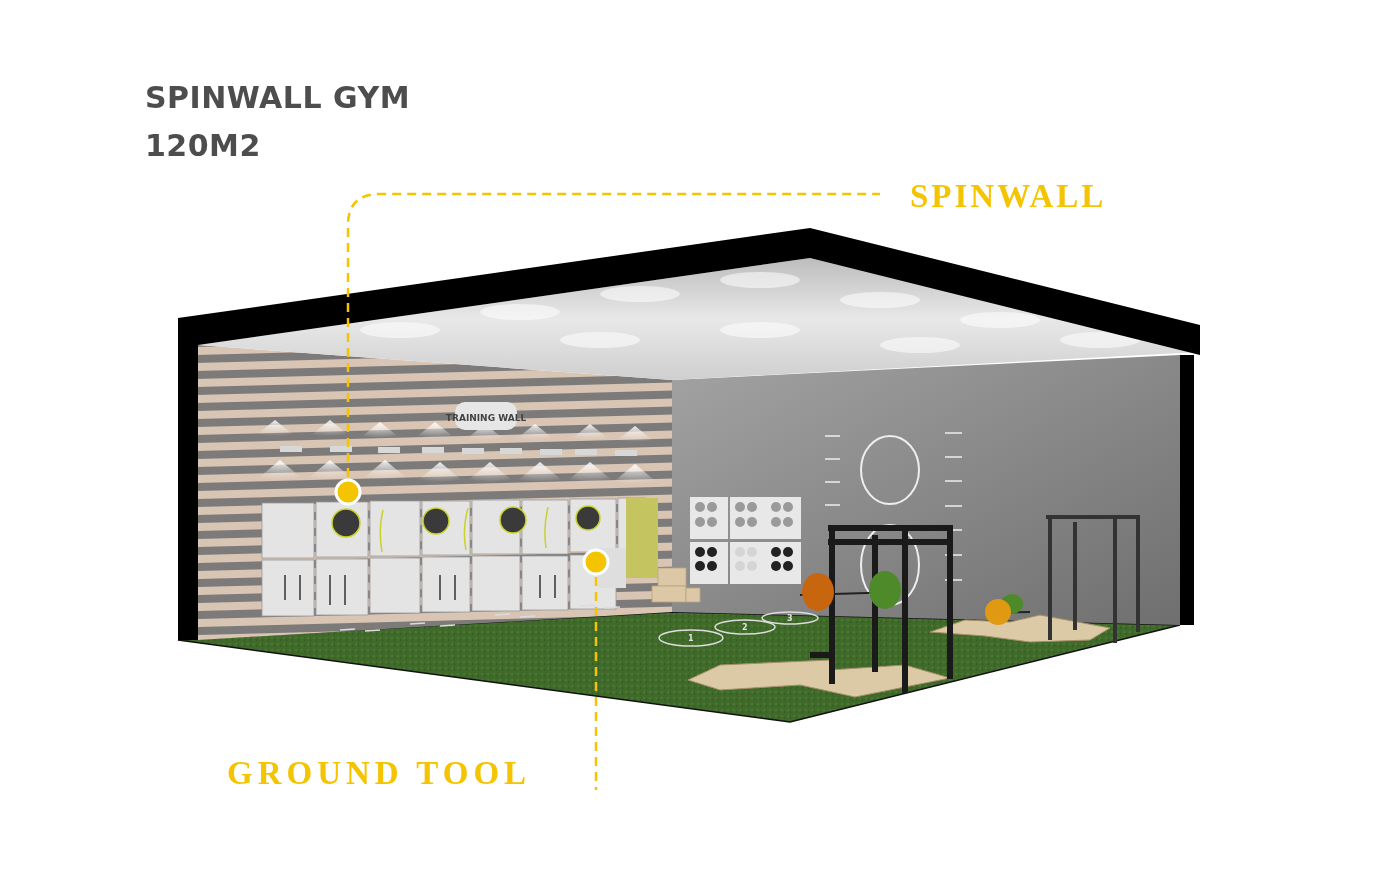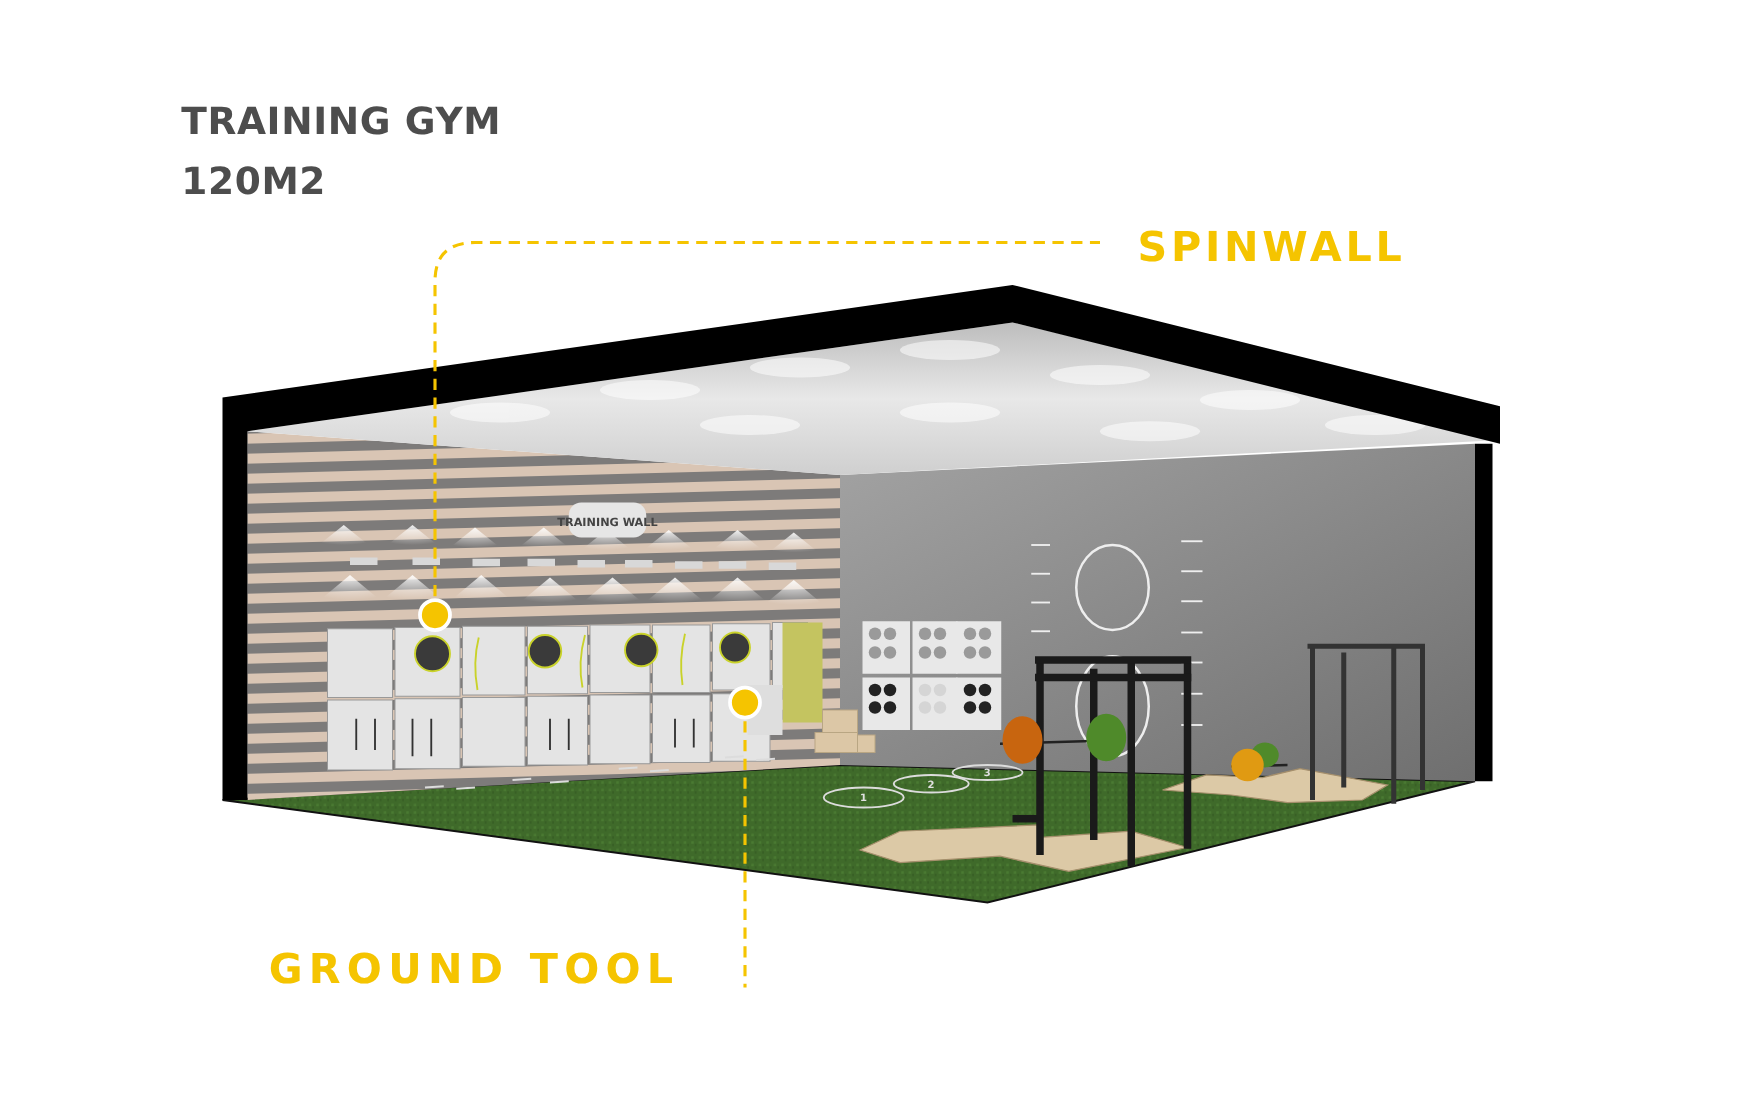--- a/index.html
+++ b/index.html
@@ -7,29 +7,29 @@
   .title {
     position:absolute; left:145px; color:#4d4d4d; font-weight:bold;
     font-family:"DejaVu Sans", sans-serif; font-size:30px; letter-spacing:0.5px;
   }
   #title-main { top:80px; }
   #title-area { top:128px; }
   .label {
     position:absolute; color:#f5c400; font-weight:bold;
     font-family:"DejaVu Sans", sans-serif; font-size:33px; letter-spacing:4px;
   }
-  #label-spinwall { left:910px; top:178px; letter-spacing:3px; }
-  #label-ground { left:215px; top:755px; letter-spacing:5px; }
+  #label-spinwall { left:910px; top:178px; letter-spacing:3px;font-family:Liberation Serif, serif; }
+  #label-ground { left:227px; top:755px; letter-spacing:5px;font-family:Liberation Serif, serif; }
   svg.scene { position:absolute; left:0; top:0; }
   .hotspot { cursor:pointer; }
 </style>
 </head>
 <body>
 
-<div class="title" id="title-main">TRAINING GYM</div>
+<div class="title" id="title-main">SPINWALL GYM</div>
 <div class="title" id="title-area">120M2</div>
 
 <svg class="scene" width="1400" height="893" viewBox="0 0 1400 893">
   <defs>
     <linearGradient id="ceil" x1="0" y1="0" x2="0" y2="1">
       <stop offset="0" stop-color="#bdbdbd"></stop>
       <stop offset="0.5" stop-color="#e8e8e8"></stop>
       <stop offset="1" stop-color="#cfcfcf"></stop>
     </linearGradient>
     <linearGradient id="sidewall" x1="0" y1="0" x2="1" y2="1">

